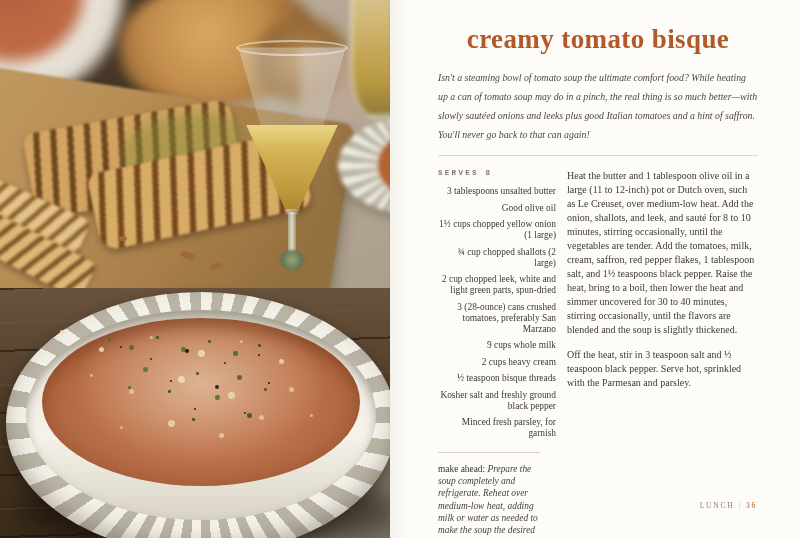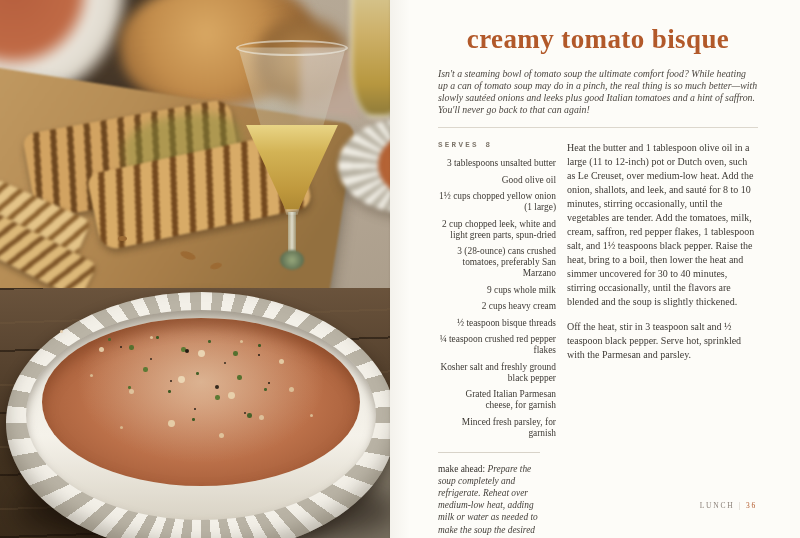--- a/index.html
+++ b/index.html
@@ -119,21 +119,21 @@
   .gutter { left:388px; top:0; width:12px; height:538px;
     background:linear-gradient(90deg,rgba(0,0,0,0) 0%,rgba(30,20,10,0.35) 100%); }
 
   
   .page { position:absolute; left:390px; top:0; width:400px; height:538px;
     background:linear-gradient(90deg,#f4f2ec 0%,#fdfcf8 5%,#fdfcf8 100%);
     color:#3e3a35; }
   .page-content { position:absolute; left:48px; right:32px; top:0; }
   .title { margin-top:24px; text-align:center; font-size:27px; font-weight:700;
     letter-spacing:0.4px; color:#b2592a; }
-  .intro { margin-top:13px; font-style:italic; font-size:9.8px; line-height:12px;
+  .intro { margin-top:13px; font-style:italic; font-size:9.8px; line-height:19px;
     color:#4c4741; }
   .rule { margin-top:11px; border:none; border-top:1px solid #dcd7cd; }
 
   .cols { display:flex; margin-top:13px; }
   .col-ing { width:118px; flex:none; }
   .col-steps { margin-left:11px; flex:1; }
 
   .serves { font-size:7.5px; letter-spacing:2.3px; color:#7e766b; font-weight:700;font-family:Liberation Mono, monospace; }
   .ing-list { list-style:none; margin-top:9px;text-align:right; }
   .ing-list li { font-size:9.4px; line-height:11px; margin-bottom:5.5px; color:#3e3a35; }
@@ -200,28 +200,27 @@
       <hr class="rule">
 
       <div class="cols">
 
         <div class="col-ing">
           <div class="serves">SERVES 8</div>
           <ul class="ing-list">
             <li>3 tablespoons unsalted butter</li>
             <li>Good olive oil</li>
             <li>1½ cups chopped yellow onion (1 large)</li>
+            <li>¾ cup chopped shallots (2 large)</li>
             <li>2 cup chopped leek, white and light green parts, spun-dried</li>
             <li>3 (28-ounce) cans crushed tomatoes, preferably San Marzano</li>
             <li>9 cups whole milk</li>
             <li>2 cups heavy cream</li>
             <li>½ teaspoon bisque threads</li>
-            <li>¼ teaspoon crushed red pepper flakes</li>
             <li>Kosher salt and freshly ground black pepper</li>
-            <li>Grated Italian Parmesan cheese, for garnish</li>
             <li>Minced fresh parsley, for garnish</li>
           </ul>
           <hr class="mini-rule">
           <p class="make-ahead"><b>make ahead:</b> <span>Prepare the soup completely and refrigerate. Reheat over medium-low heat, adding milk or water as needed to make the soup the desired consistency.</span></p>
         </div>
 
         <div class="col-steps">
           <p class="step">Heat the butter and 1 tablespoon olive oil in a large (11 to 12-inch) pot or Dutch oven, such as Le Creuset, over medium-low heat. Add the onion, shallots, and leek, and sauté for 8 to 10 minutes, stirring occasionally, until the vegetables are tender. Add the tomatoes, milk, cream, saffron, red pepper flakes, 1 tablespoon salt, and 1½ teaspoons black pepper. Raise the heat, bring to a boil, then lower the heat and simmer uncovered for 30 to 40 minutes, stirring occasionally, until the flavors are blended and the soup is slightly thickened.</p>
           <p class="step">Off the heat, stir in 3 teaspoon salt and ½ teaspoon black pepper. Serve hot, sprinkled with the Parmesan and parsley.</p>
         </div>

